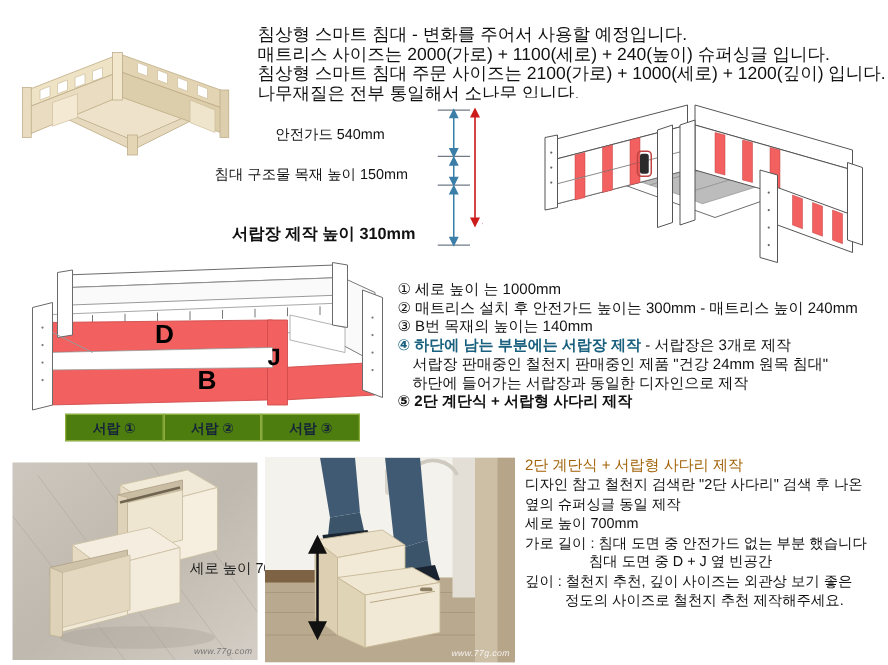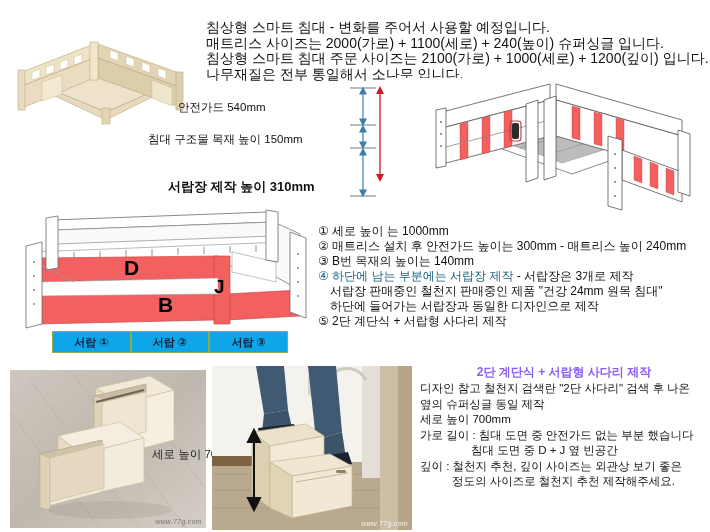--- a/index.html
+++ b/index.html
@@ -6,42 +6,42 @@
   html,body{margin:0;padding:0;}
   body{
     width:710px;height:532px;
     background:#ffffff;
     font-family:"Liberation Sans","DejaVu Sans",sans-serif;
     position:relative;overflow:hidden;
     -webkit-font-smoothing:antialiased;
   }
   .page{position:relative;width:710px;height:532px;}
   .abs{position:absolute;}
-  .txt-blue{color:#18607e;font-weight:normal;}
+  .txt-blue{color:#18607e;font-weight:bold;}
   .txt-red{color:#cc1b1b;font-weight:bold;}
   .txt-steel{color:#2f6f93;font-weight:bold;margin-top:15px;}
 
   
   .photo-bed{left:2px;top:12px;width:192px;height:118px;overflow:hidden;background:#fff;}
   .bed-svg{display:block;}
 
   
   .toptext{left:206px;top:20px;width:500px;}
   .toptext div{font-size:14px;line-height:15.5px;color:#111;white-space:pre;}
 
   
-  .dimlbl{font-size:11.5px;color:#111;white-space:pre;text-align:left;}
+  .dimlbl{font-size:11.5px;color:#111;white-space:pre;text-align:center;}
 
   
   .iso{left:18px;top:206px;width:290px;height:126px;}
 
   
   .drawerbar{left:52px;top:331px;width:236px;height:22px;display:flex;}
   .drawerbar .cell{
-    flex:1;background:#0ea5e9;border:1px solid #8fae40;
+    flex:1;background:#4d7c0f;border:1px solid #8fae40;
     display:flex;align-items:center;justify-content:center;
     font-size:11px;color:#14223a;font-weight:bold;
   }
   .drawerbar .cell + .cell{border-left:1px solid #8fae40;}
 
   
   .numlist{left:318px;top:224px;width:392px;}
   .numlist .li{font-size:12px;line-height:15px;color:#111;white-space:pre;}
 
   
@@ -52,21 +52,21 @@
     letter-spacing:.3px;font-style:italic;
   }
   .ph .wm.dark{color:rgba(90,90,90,.75);}
 
   .photo-stool{left:10px;top:370px;width:196px;height:158px;background:#cfcac4;}
   .photo-person{left:212px;top:366px;width:200px;height:164px;background:#e4e2de;}
 
   
   .brtext{left:420px;top:364px;width:288px;}
   .brtext .ln{font-size:11.5px;line-height:15.5px;color:#111;white-space:pre;}
-  .brtext .hd{font-size:12px;line-height:17px;color:#8b5cf6;font-weight:bold;text-align:center;}
+  .brtext .hd{font-size:12px;line-height:17px;color:#a16207;font-weight:normal;}
 
   
   .h700{left:152px;top:447px;font-size:11.5px;color:#1a1a1a;white-space:pre;font-weight:normal;}
 </style>
 </head>
 <body>
 
 <div class="page">
 
   <div class="abs photo-bed">

